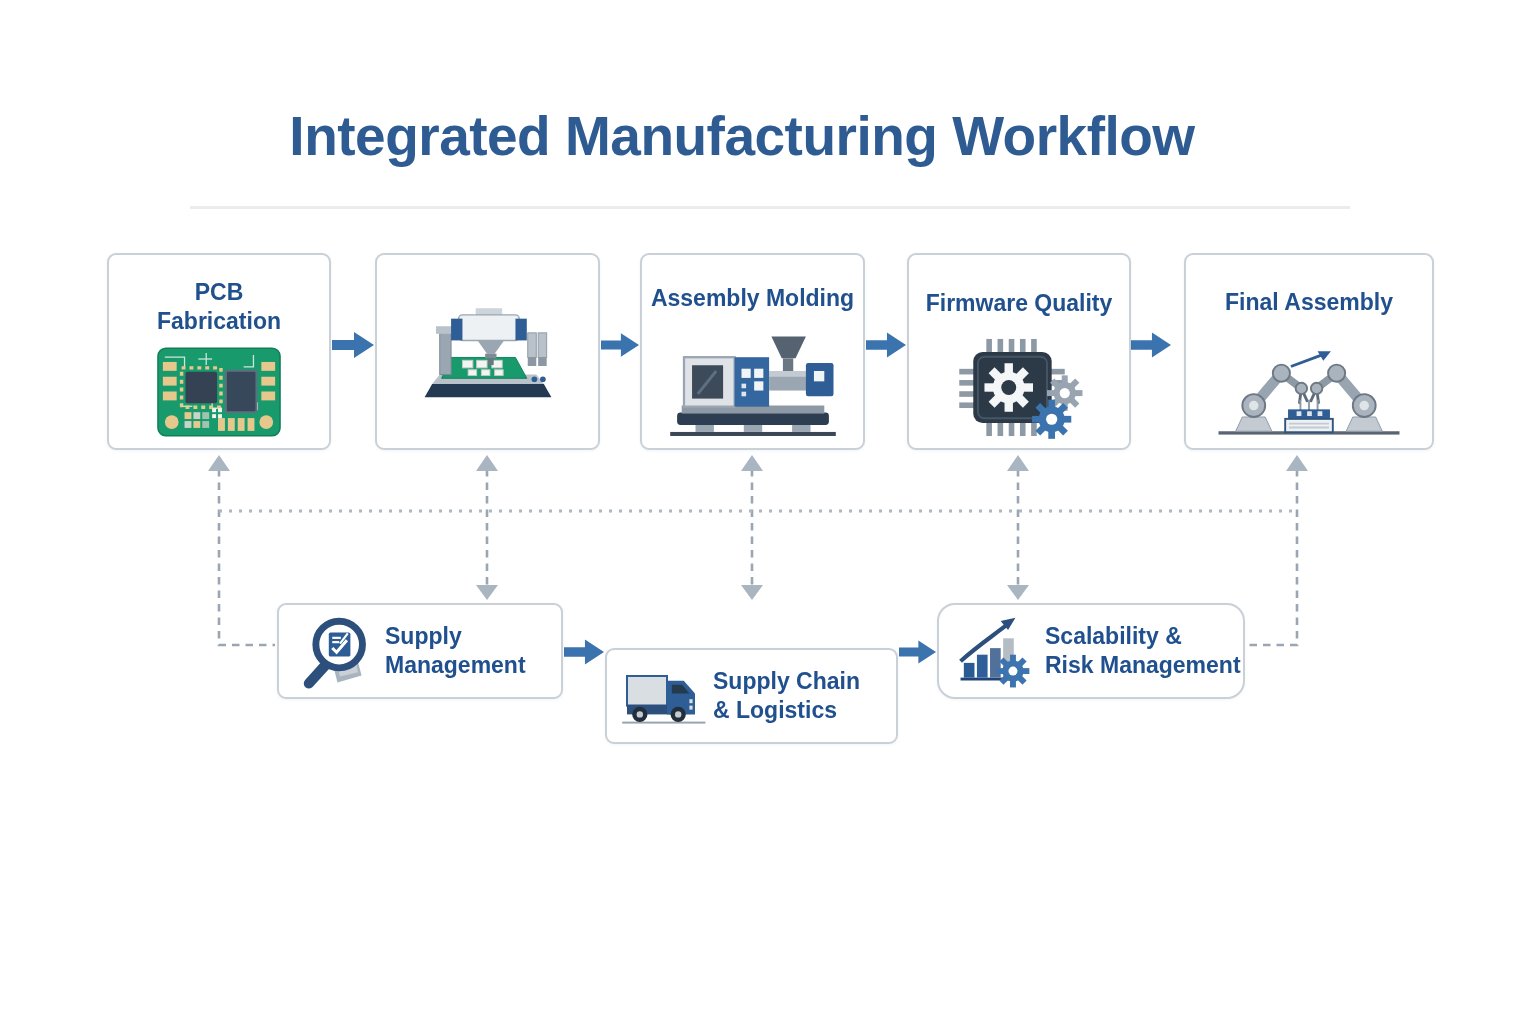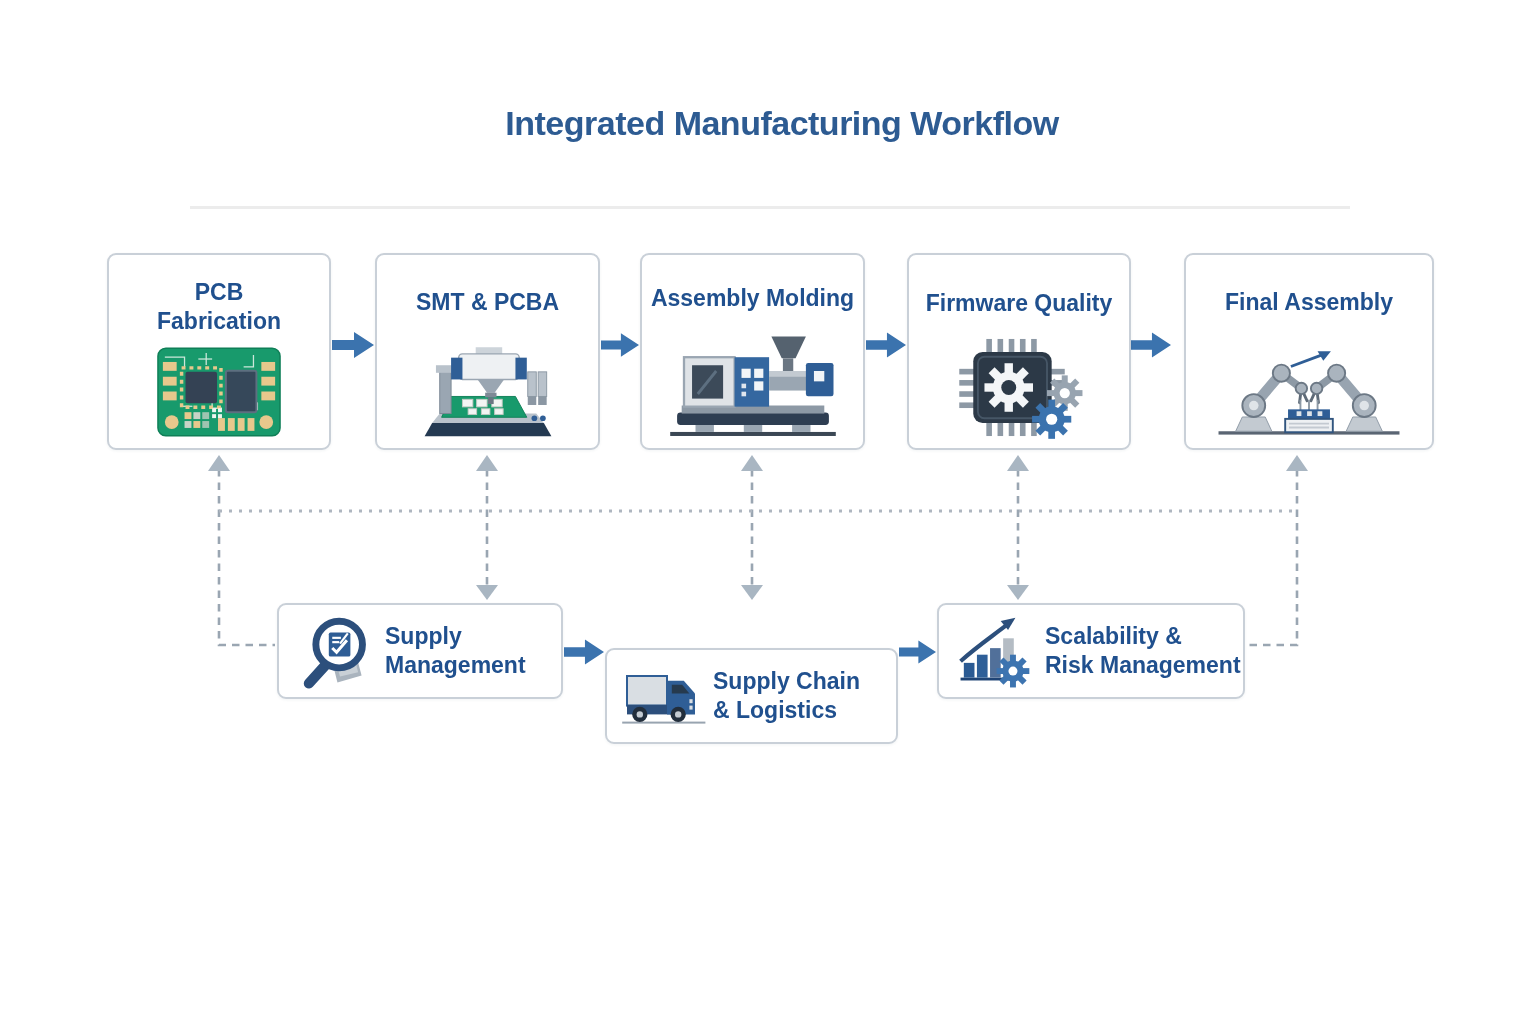--- a/index.html
+++ b/index.html
@@ -8,23 +8,22 @@
     position: relative;
     width: 1536px; height: 1024px;
     background: #ffffff;
     font-family: "Liberation Sans", sans-serif;
     overflow: hidden;
   }
   .title {
     position: absolute; top: 104px; left: 742px;
     transform: translateX(-50%);
     white-space: nowrap;
-    font-size: 34px; font-weight: bold; letter-spacing: -0.5px;
+    font-size: 55px; font-weight: bold; letter-spacing: -0.5px;
     color: #2d5b92;
-    margin-left: 40px;
   }
   .divider {
     position: absolute; top: 206px; left: 190px; width: 1160px; height: 3px;
     background: #ececec;
   }
   .node {
     position: absolute;
     background: #ffffff;
     border: 2px solid #c9d0d8;
     border-radius: 9px;
@@ -152,25 +151,20 @@
             <rect x="58" y="64" width="4" height="4"></rect>
             <rect x="64" y="64" width="4" height="4"></rect>
             <rect x="58" y="70" width="4" height="4"></rect>
             <rect x="64" y="70" width="4" height="4"></rect>
           </g>
       </svg>
     </div>
   </div>
 
   <div class="node top" style="left:375px; width:225px;">
-    <div class="label-zone">
-        <div class="node-label">
-      <span class="ln">SMT &amp; PCBA</span>
-    </div>
-      </div>
     <div class="icon-zone">
       <svg width="142" height="106" viewBox="0 0 150 112">
         <polygon points="8,108 142,108 134,94 16,94" fill="#243a52"></polygon>
         <polygon points="16,94 134,94 126,84 24,84" fill="#b9c2cb"></polygon>
         <polygon points="36,66 104,66 116,88 26,88" fill="#189a6c" stroke="#0f7f57"></polygon>
         <g fill="#f2f5f3" stroke="#c3cac3">
             <rect x="48" y="69" width="11" height="8"></rect>
             <rect x="63" y="69" width="11" height="8"></rect>
             <rect x="79" y="69" width="11" height="8"></rect>
             <rect x="54" y="79" width="9" height="6"></rect>
@@ -379,21 +373,21 @@
         <circle cx="74" cy="64" r="9.5" fill="#222e3c"></circle>
           <circle cx="74" cy="64" r="4" fill="#c3cad1"></circle>
       </svg>
     </div>
     <div class="node-label">
       <span class="ln">Supply Chain</span>
         <span class="ln">&amp; Logistics</span>
     </div>
   </div>
 
-  <div class="node bottom" style="left:937px; width:308px;">
+  <div class="node bottom" style="left:937px; width:308px;border-radius:18px;">
     <div class="icon-zone">
       <svg width="86" height="80" viewBox="0 0 105 95">
         <rect x="60" y="32" width="13" height="48" fill="#b4bcc4"></rect>
         <rect x="8" y="80" width="68" height="3.5" fill="#1f4475"></rect>
         <rect x="12" y="62" width="13" height="18" fill="#2a5a93"></rect>
         <rect x="28" y="52" width="13" height="28" fill="#2e5f98"></rect>
         <rect x="44" y="44" width="13" height="36" fill="#51709a"></rect>
         <path d="M8,60 C 28,42 46,30 64,16" stroke="#2c4f7c" stroke-width="5" fill="none"></path>
         <polygon points="75,7 57,11 66,22" fill="#2c4f7c"></polygon>
         <g transform="translate(72,72)" fill="#3d74b0">

